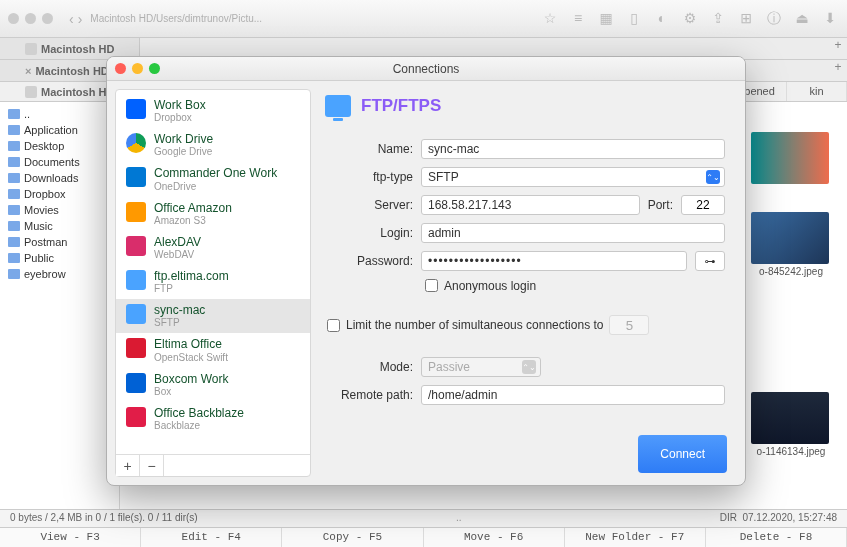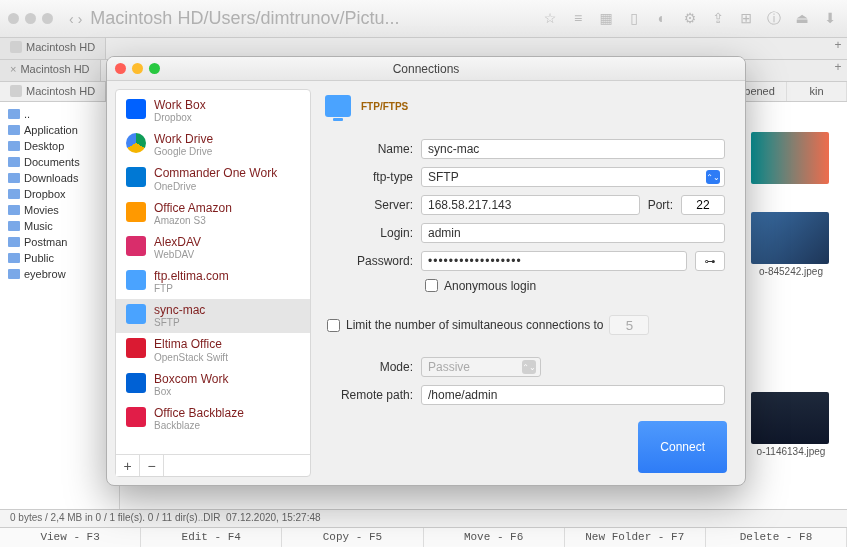--- a/index.html
+++ b/index.html
@@ -5,46 +5,46 @@
 * { box-sizing: border-box; margin: 0; padding: 0; }
 body { font-family: -apple-system, "Helvetica Neue", Arial, sans-serif; font-size: 12px; background: #f5f5f5; width: 847px; height: 547px; overflow: hidden; color: #333; }
 
 
 .bg-window { position: absolute; top: 0; left: 0; right: 0; bottom: 0; background: #ececec; }
 .bg-toolbar { height: 38px; background: linear-gradient(#f9f9f9,#e8e8e8); border-bottom: 1px solid #ccc; display: flex; align-items: center; padding: 0 8px; gap: 8px; }
 .traffic { display: flex; gap: 6px; margin-right: 8px; }
 .traffic span { width: 11px; height: 11px; border-radius: 50%; background: #ccc; }
 .bg-nav { display: flex; gap: 4px; }
 .bg-nav span { color: #b0b0b0; font-size: 14px; }
-.bg-path { color: #b0b0b0; font-size: 18px; flex: 1; }
+.bg-path { color: #b0b0b0; font-size: 10px; flex: 1; }
 .bg-icons { display: flex; gap: 10px; color: #bbb; font-size: 14px; }
 .bg-icons span { width: 18px; text-align: center; }
 
 .bg-tabs { display: flex; height: 22px; border-bottom: 1px solid #ccc; }
-.bg-tab { padding: 3px 10px; background: #e4e4e4; border-right: 1px solid #ccc; font-size: 11px; color: #666; display: flex; align-items: flex-start; gap: 4px; }
+.bg-tab { padding: 3px 25px; background: #e4e4e4; border-right: 1px solid #ccc; font-size: 11px; color: #666; display: flex; align-items: center; gap: 4px; font-weight: bold; }
 .bg-tab .x { color: #999; }
 .bg-tab .disk { width: 12px; height: 12px; background: #d0d0d0; border-radius: 2px; }
 
 .bg-headers { display: flex; height: 20px; background: #f0f0f0; border-bottom: 1px solid #ccc; font-size: 11px; color: #555; }
 .bg-headers .col { padding: 3px 8px; border-right: 1px solid #ddd; }
 .bg-headers .col-name { flex: 1; }
 .bg-headers .col-r { width: 60px; text-align: center; }
 
 .bg-body { display: flex; height: calc(100% - 38px - 22px - 22px - 20px - 18px - 20px); }
 .bg-left { width: 120px; background: #fff; border-right: 1px solid #ddd; padding: 4px 0; }
 .bg-left .row { padding: 2px 8px; font-size: 11px; color: #333; display: flex; gap: 4px; align-items: center; }
 .bg-left .row .fi { width: 12px; height: 10px; background: #7aa8e8; border-radius: 1px; }
 .bg-right { flex: 1; background: #fff; position: relative; }
 .thumb { position: absolute; width: 80px; text-align: center; font-size: 10px; color: #555; }
 .thumb .img { width: 78px; height: 52px; background: linear-gradient(135deg,#3a6ea5,#1d3557); border-radius: 2px; margin-bottom: 2px; }
 .thumb.t1 .img { background: linear-gradient(90deg,#0a9396,#ee6c4d); }
 .thumb.t3 .img { background: linear-gradient(#94a3b8,#475569); }
 .thumb.t4 .img { background: linear-gradient(#1e293b,#0f172a); }
 
-.bg-status { height: 18px; background: #f4f4f4; border-top: 1px solid #ccc; display: flex; font-size: 10px; color: #666; padding: 2px 10px; justify-content: flex-start; }
+.bg-status { height: 18px; background: #f4f4f4; border-top: 1px solid #ccc; display: flex; font-size: 10px; color: #666; padding: 2px 10px; justify-content: space-between; }
 .bg-status .dots { color: #999; }
 
 .bg-footer { display: flex; height: 20px; background: #fafafa; border-top: 1px solid #ccc; }
 .bg-footer .fcell { flex: 1; border-right: 1px solid #ddd; text-align: center; padding: 3px 0; font-size: 11px; color: #555; font-family: Liberation Mono, monospace; }
 
 
 .modal { position: absolute; top: 56px; left: 106px; width: 640px; height: 430px; background: #f0f0f0; border: 1px solid #b0b0b0; border-radius: 8px; box-shadow: 0 15px 40px rgba(0,0,0,0.35); overflow: hidden; }
 .modal-titlebar { height: 24px; background: linear-gradient(#f6f6f6,#e8e8e8); display: flex; align-items: center; justify-content: center; position: relative; border-bottom: 1px solid #d0d0d0; }
 .modal-titlebar .wt { font-size: 12px; font-weight: 500; color: #444; }
 .modal-traffic { position: absolute; left: 8px; display: flex; gap: 6px; }
@@ -63,50 +63,50 @@
 .ic-gdrive { background: conic-gradient(#0f9d58 0 120deg,#f4b400 120deg 240deg,#4285f4 240deg); border-radius: 50%; }
 .ic-onedrive { background: #0078d4; }
 .ic-s3 { background: #ff9900; }
 .ic-webdav { background: #d92d6b; }
 .ic-ftp { background: #4aa3ff; }
 .ic-sftp { background: #4aa3ff; }
 .ic-swift { background: #da1a32; }
 .ic-box { background: #0061d5; }
 .ic-bb { background: #e11d48; }
 .side-txt { display: flex; flex-direction: column; line-height: 1.1; }
-.side-name { font-size: 12px; color: #7f1d1d; }
+.side-name { font-size: 12px; color: #14532d; }
 .side-sub { font-size: 10px; color: #999; }
 .side-foot { height: 22px; border-top: 1px solid #ddd; display: flex; }
 .side-foot button { width: 24px; background: #fff; border: none; border-right: 1px solid #ddd; font-size: 14px; color: #555; cursor: pointer; }
 
 .form-pane { flex: 1; padding: 10px 14px 10px 10px; display: flex; flex-direction: column; }
 .form-head { display: flex; align-items: center; gap: 10px; padding: 4px 4px 14px 4px; }
 .form-head .hicon { width: 26px; height: 22px; background: #4aa3ff; border-radius: 3px; position: relative; }
 .form-head .hicon::after { content: ""; position: absolute; bottom: -4px; left: 8px; width: 10px; height: 3px; background: #4aa3ff; border-radius: 1px; }
-.form-head .htxt { font-size: 10px; font-weight: 600; color: #a16207; }
+.form-head .htxt { font-size: 17px; font-weight: 600; color: #8b5cf6; }
 
 .form-rows { display: flex; flex-direction: column; gap: 8px; padding: 8px 6px; }
 .frow { display: flex; align-items: center; gap: 8px; }
 .flabel { width: 86px; text-align: right; font-size: 12px; color: #333; }
 .finput { flex: 1; height: 20px; border: 1px solid #c8c8c8; background: #fff; padding: 0 6px; font-size: 12px; border-radius: 3px; color: #333; }
 .fselect { flex: 1; height: 20px; border: 1px solid #c8c8c8; background: #fff; border-radius: 3px; display: flex; align-items: center; justify-content: space-between; padding: 0 4px 0 6px; font-size: 12px; }
 .fselect .caret { width: 14px; height: 14px; background: #2e7cf6; border-radius: 3px; display: flex; align-items: center; justify-content: center; color: #fff; font-size: 8px; }
 .fselect.dis { background: #f3f3f3; color: #aaa; }
 .fselect.dis .caret { background: #d0d0d0; color: #fff; }
 .port-lbl { font-size: 12px; color: #333; }
 .port-in { width: 44px; height: 20px; border: 1px solid #c8c8c8; background: #fff; text-align: center; font-size: 12px; border-radius: 3px; }
 .keybtn { width: 30px; height: 20px; border: 1px solid #c8c8c8; border-radius: 3px; background: #fff; display: flex; align-items: center; justify-content: center; font-size: 11px; }
 .chkrow { display: flex; align-items: flex-start; gap: 6px; font-size: 12px; color: #333; }
 .chkrow input { width: 13px; height: 13px; }
 .limitrow { margin-top: 14px; display: flex; align-items: center; gap: 6px; font-size: 12px; }
 .limitrow .numbox { width: 40px; height: 20px; border: 1px solid #ddd; background: #f5f5f5; text-align: center; border-radius: 3px; color: #aaa; }
 .moderow { margin-top: 14px; }
 
 .btnbar { margin-top: auto; display: flex; justify-content: flex-end; padding: 8px 4px 2px 0; }
-.connect-btn { background: linear-gradient(#4f9afd,#2e7cf6); color: #fff; border: none; border-radius: 4px; padding: 19px 22px; font-size: 12px; cursor: pointer; }
+.connect-btn { background: linear-gradient(#4f9afd,#2e7cf6); color: #fff; border: none; border-radius: 4px; padding: 12px 22px; font-size: 12px; cursor: pointer; }
 
 input[type=password].finput { letter-spacing: 1px; }
 .plus-col { width: 18px; text-align: center; color: #888; }
 </style>
 </head>
 <body>
 
 <div class="bg-window">
   <div class="bg-toolbar">
     <div class="traffic">

